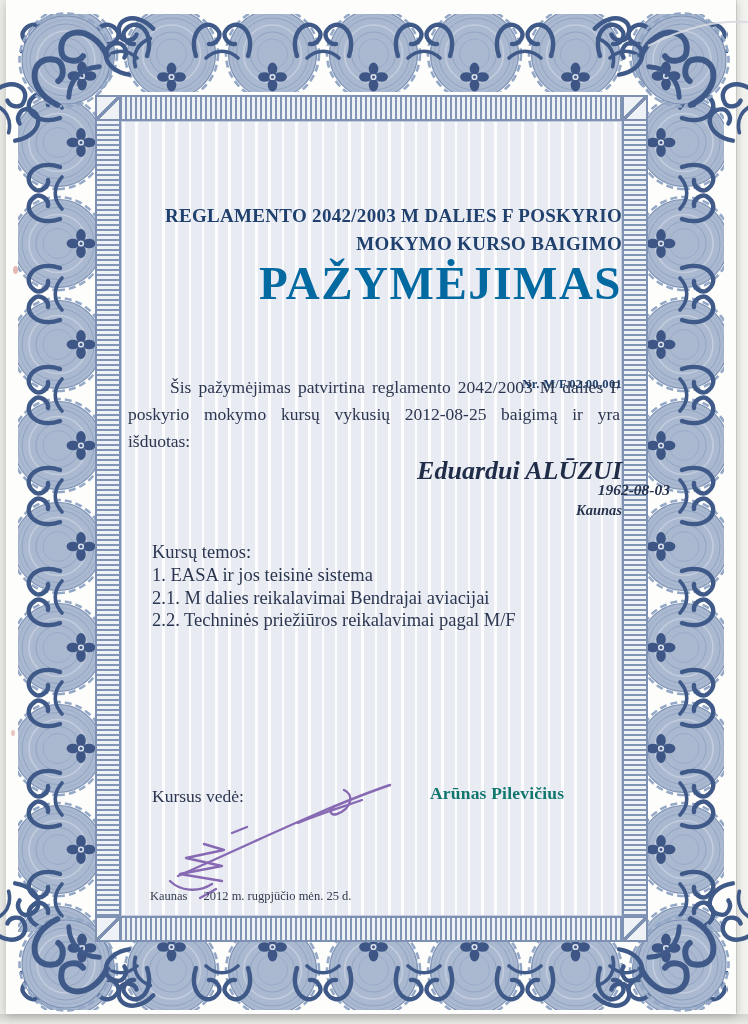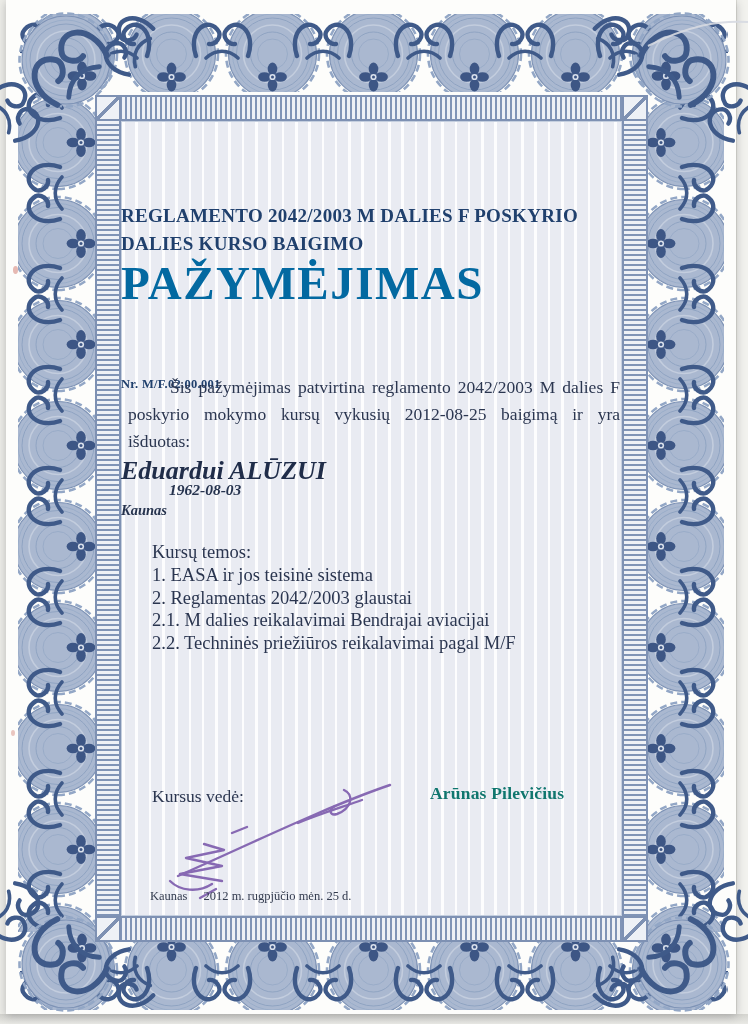--- a/index.html
+++ b/index.html
@@ -36,21 +36,21 @@
       linear-gradient(135deg,transparent 45%,#7e91b3 45% 55%,transparent 55%), #eef1f6;
   }
 
   .interior {
     position:absolute; left:121px; top:121px; width:501px; height:795px;
     background:repeating-linear-gradient(90deg,#fdfdfe 0 2.6px,#e9ebf2 2.6px 13.3px);
     border:1px solid #c5cfdf; box-sizing:border-box;
   }
 
   .txt { position:absolute; color:#2c3850; }
-  .center { left:121px; width:501px; text-align:left; }
+  .center { left:121px; width:501px; text-align:right; }
   .hdr { top:202px; font-size:19px; font-weight:bold; line-height:28px; color:#20406d; letter-spacing:.3px; }
   .title { top:256px; font-size:47px; font-weight:bold; letter-spacing:1.5px; color:#0369a1; }
   .nr { top:343px; font-size:12.5px; font-weight:bold; color:#20406d; letter-spacing:.3px;margin-top:34px; }
   .statement {
     top:374px; left:128px; width:492px; font-size:17.5px; line-height:27px;
     text-align:justify; text-align-last:justify; text-indent:42px; word-spacing:2px; color:#2b3650;
   }
   .r-name { top:456px; font-size:26px; font-weight:bold; font-style:italic; color:#202d49; }
   .r-dob  { top:481px; font-size:15.5px; font-weight:bold; font-style:italic; color:#26334e;margin-left:48px; }
   .r-city { top:502px; font-size:14.5px; font-weight:bold; font-style:italic; color:#26334e; }
@@ -143,35 +143,34 @@
   <div class="ribbon rib-v" style="left:622px; top:121px; height:795px;"></div>
   <div class="rib-corner" style="left:95px;  top:95px;"></div>
   <div class="rib-corner" style="left:622px; top:95px;"></div>
   <div class="rib-corner" style="left:95px;  top:916px;"></div>
   <div class="rib-corner" style="left:622px; top:916px;"></div>
 
   <div class="interior"></div>
 
   <div class="txt center hdr">
     <div>REGLAMENTO 2042/2003 M DALIES F POSKYRIO</div>
-    <div>DALIES KURSO BAIGIMO</div>
+    <div>MOKYMO KURSO BAIGIMO</div>
   </div>
 
   <div class="txt center title">PAŽYMĖJIMAS</div>
   <div class="txt center nr">Nr. M/F.02.00.001</div>
   <div class="txt statement">Šis pažymėjimas patvirtina reglamento 2042/2003 M dalies F poskyrio mokymo kursų vykusių 2012-08-25 baigimą ir yra išduotas:</div>
 
   <div class="txt center r-name">Eduardui ALŪZUI</div>
   <div class="txt center r-dob">1962-08-03</div>
   <div class="txt center r-city">Kaunas</div>
 
   <div class="txt topics">
     <div>Kursų temos:</div>
     <div>1. EASA ir jos teisinė sistema</div>
-    <div>2. Reglamentas 2042/2003 glaustai</div>
     <div>2.1. M dalies reikalavimai Bendrajai aviacijai</div>
     <div>2.2. Techninės priežiūros reikalavimai pagal M/F</div>
   </div>
 
   <div class="txt sig-label">Kursus vedė:</div>
   <div class="txt sig-name">Arūnas Pilevičius</div>
 
   <svg class="sig-svg" width="748" height="1024" viewBox="0 0 748 1024" aria-hidden="true">
     <g fill="none" stroke="#7f5fae" stroke-width="2.4" stroke-linecap="round" stroke-linejoin="round" opacity="0.92">
       <path d="M 178 876 C 246 846 328 806 390 785"></path>

